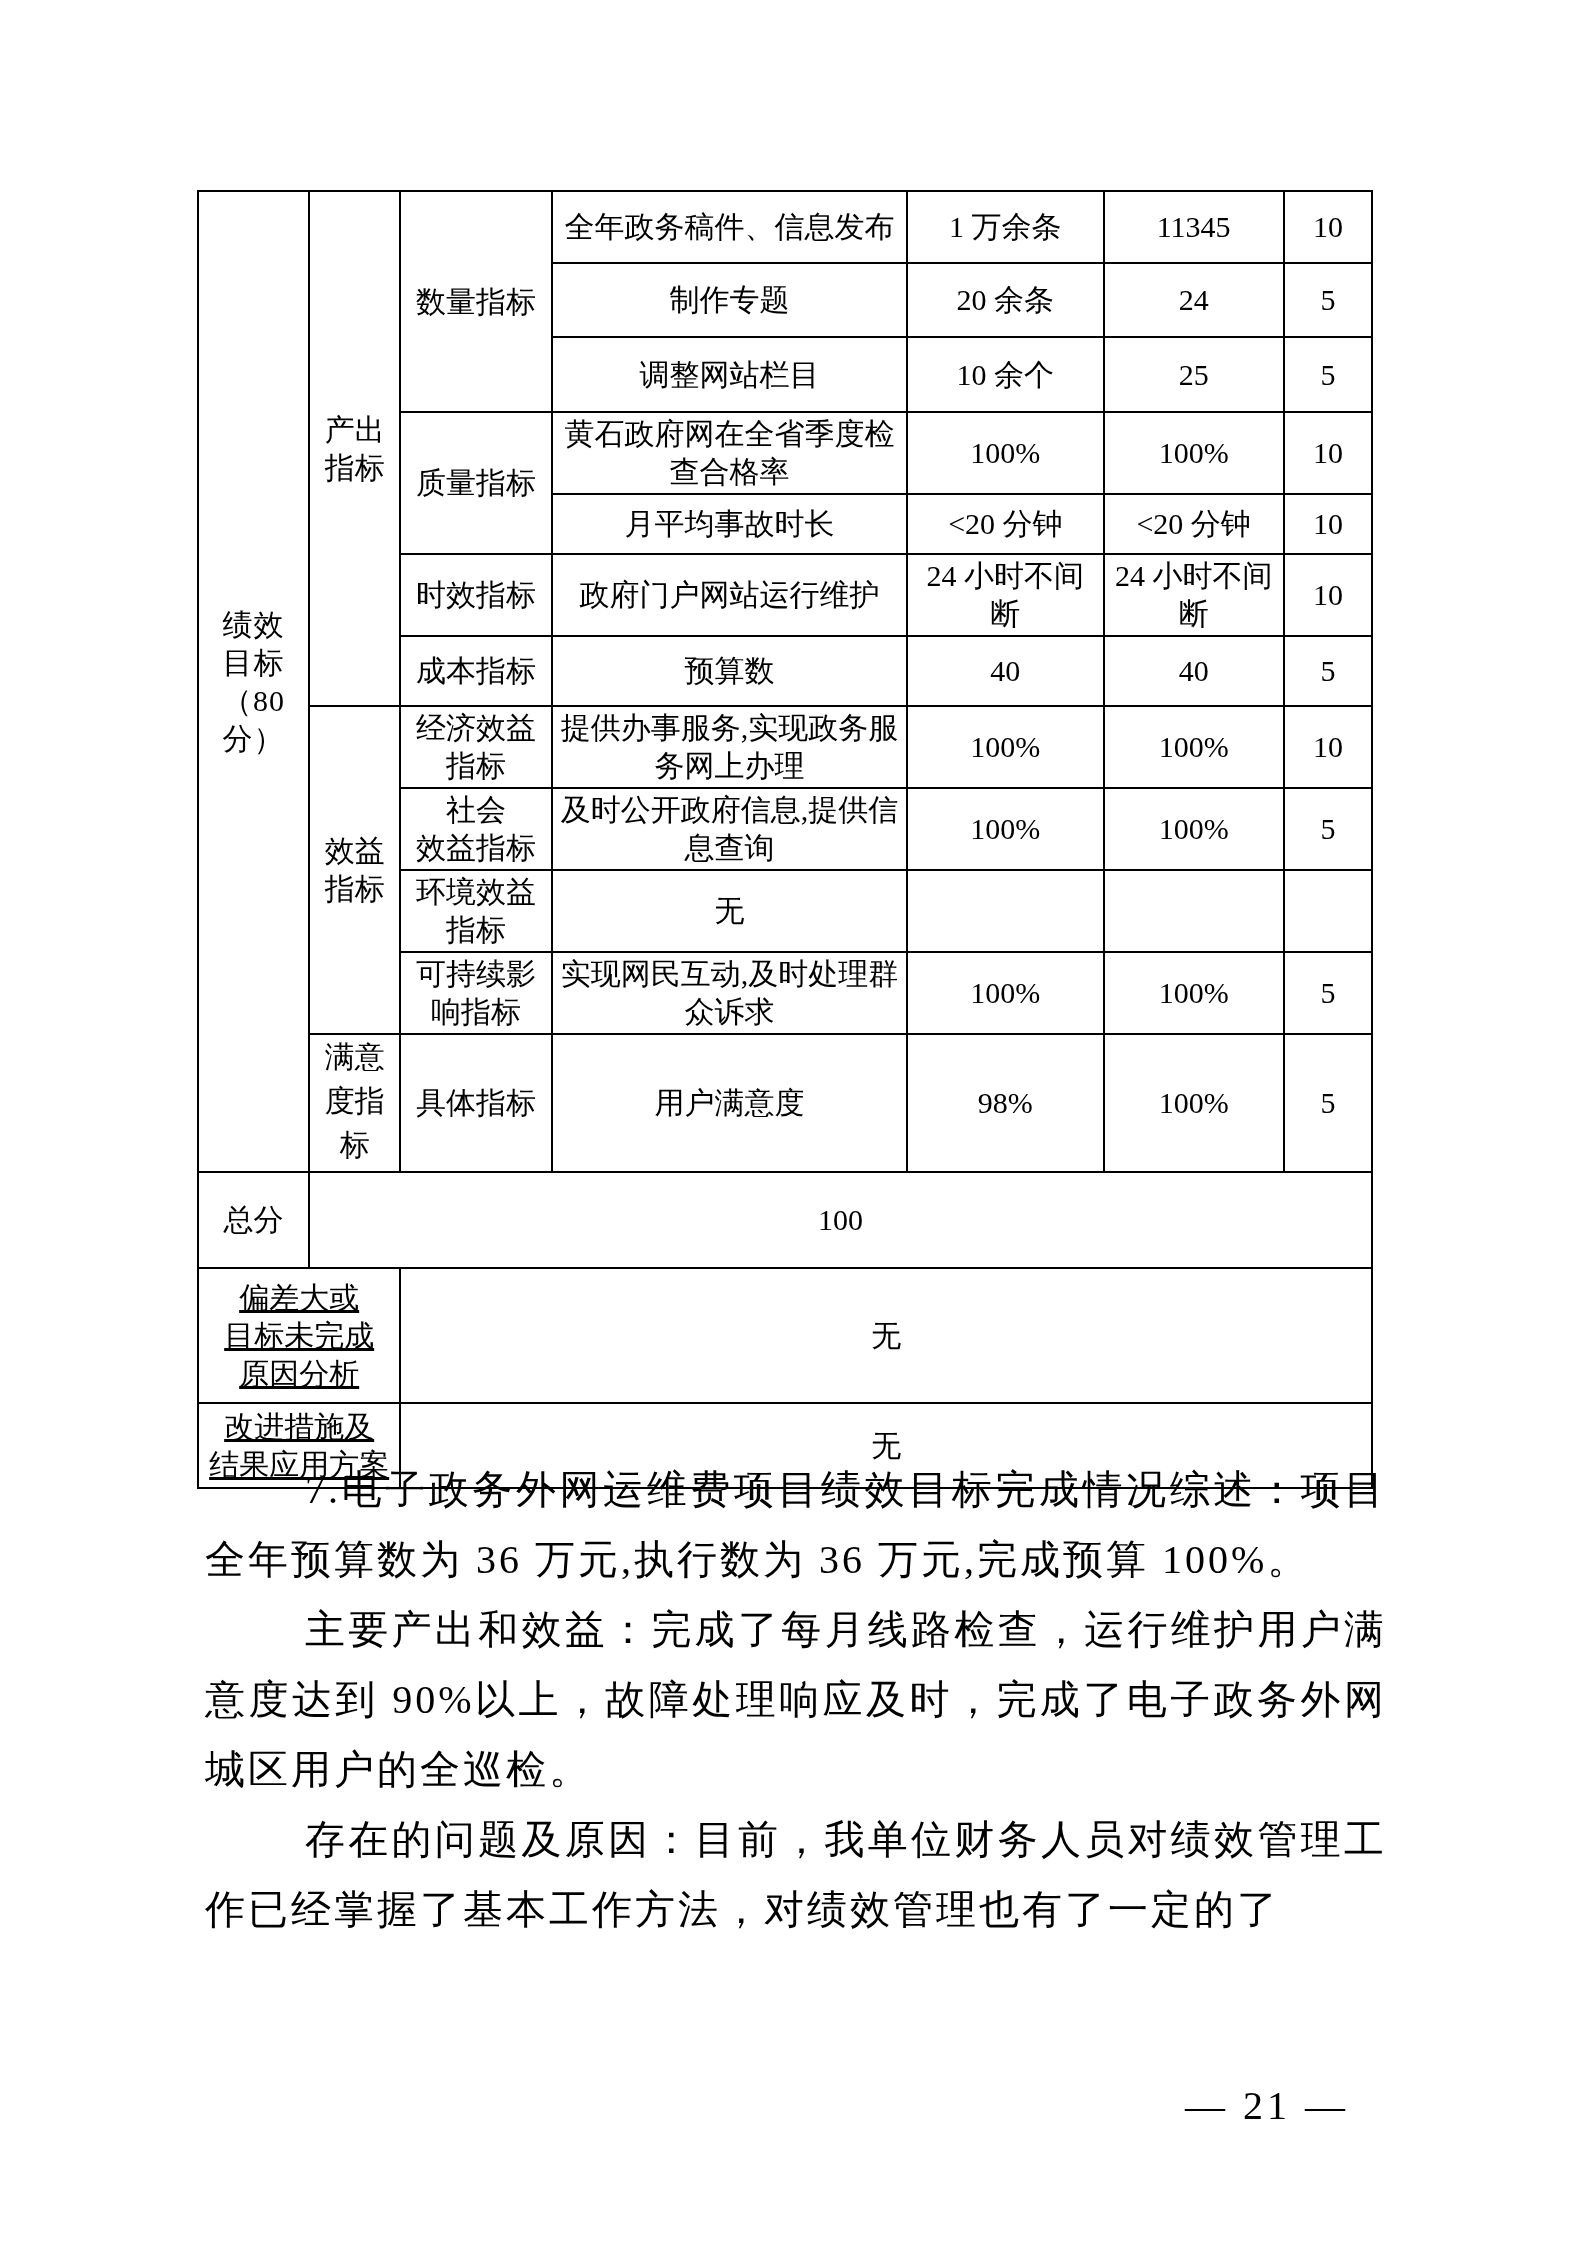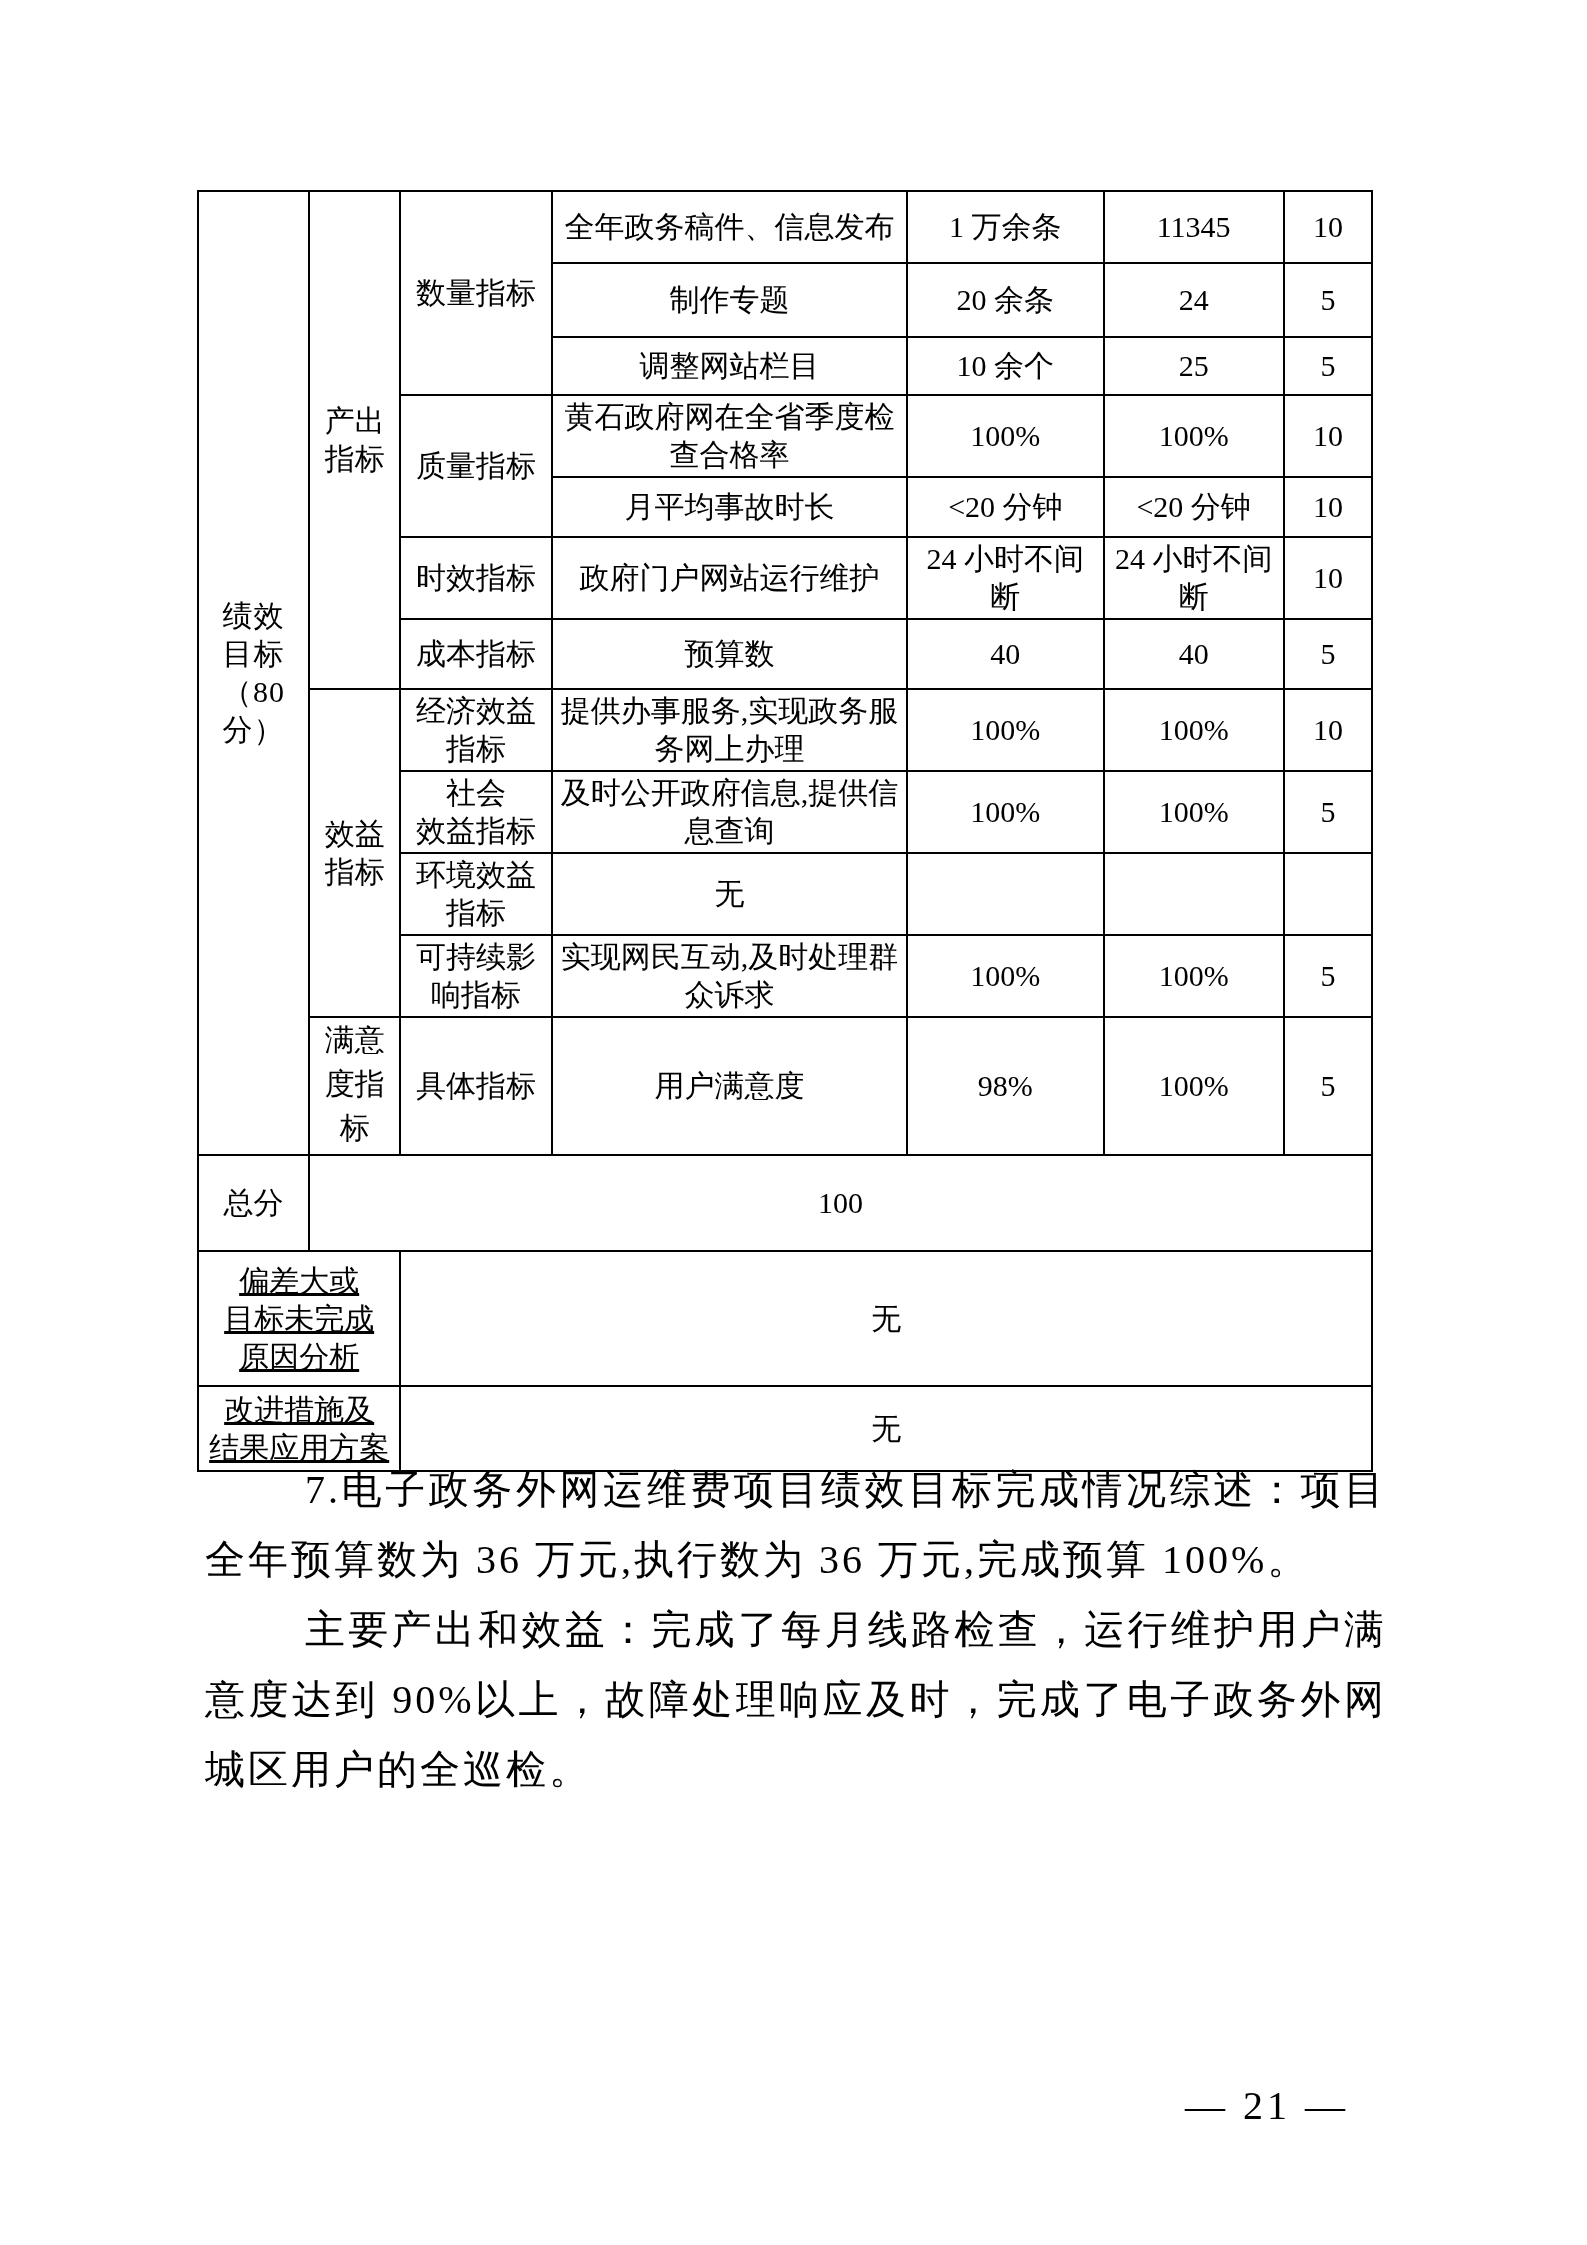--- a/index.html
+++ b/index.html
@@ -93,21 +93,21 @@
         <td>1 万余条</td>
         <td>11345</td>
         <td>10</td>
       </tr>
       <tr style="height:74px">
         <td>制作专题</td>
         <td>20 余条</td>
         <td>24</td>
         <td>5</td>
       </tr>
-      <tr style="height:58px">
+      <tr style="height:75px">
         <td>调整网站栏目</td>
         <td>10 余个</td>
         <td>25</td>
         <td>5</td>
       </tr>
       <tr style="height:77px">
         <td class="colC" rowspan="2">质量指标</td>
         <td>黄石政府网在全省季度检
 查合格率</td>
         <td>100%</td>
@@ -197,17 +197,18 @@
         <td class="botlabel" colspan="2">改进措施及
 结果应用方案</td>
         <td class="leftval" colspan="5">无</td>
       </tr>
     </tbody>
   </table>
 
   <div class="bodytext">
     <p class="para">7.电子政务外网运维费项目绩效目标完成情况综述：项目全年预算数为 36 万元,执行数为 36 万元,完成预算 100%。</p>
     <p class="para">主要产出和效益：完成了每月线路检查，运行维护用户满意度达到 90%以上，故障处理响应及时，完成了电子政务外网城区用户的全巡检。</p>
+    <p class="para">存在的问题及原因：目前，我单位财务人员对绩效管理工作已经掌握了基本工作方法，对绩效管理也有了一定的了</p>
   </div>
 
   <div class="page-number">— 21 —</div>
 
 </div>
 
 </body></html>

